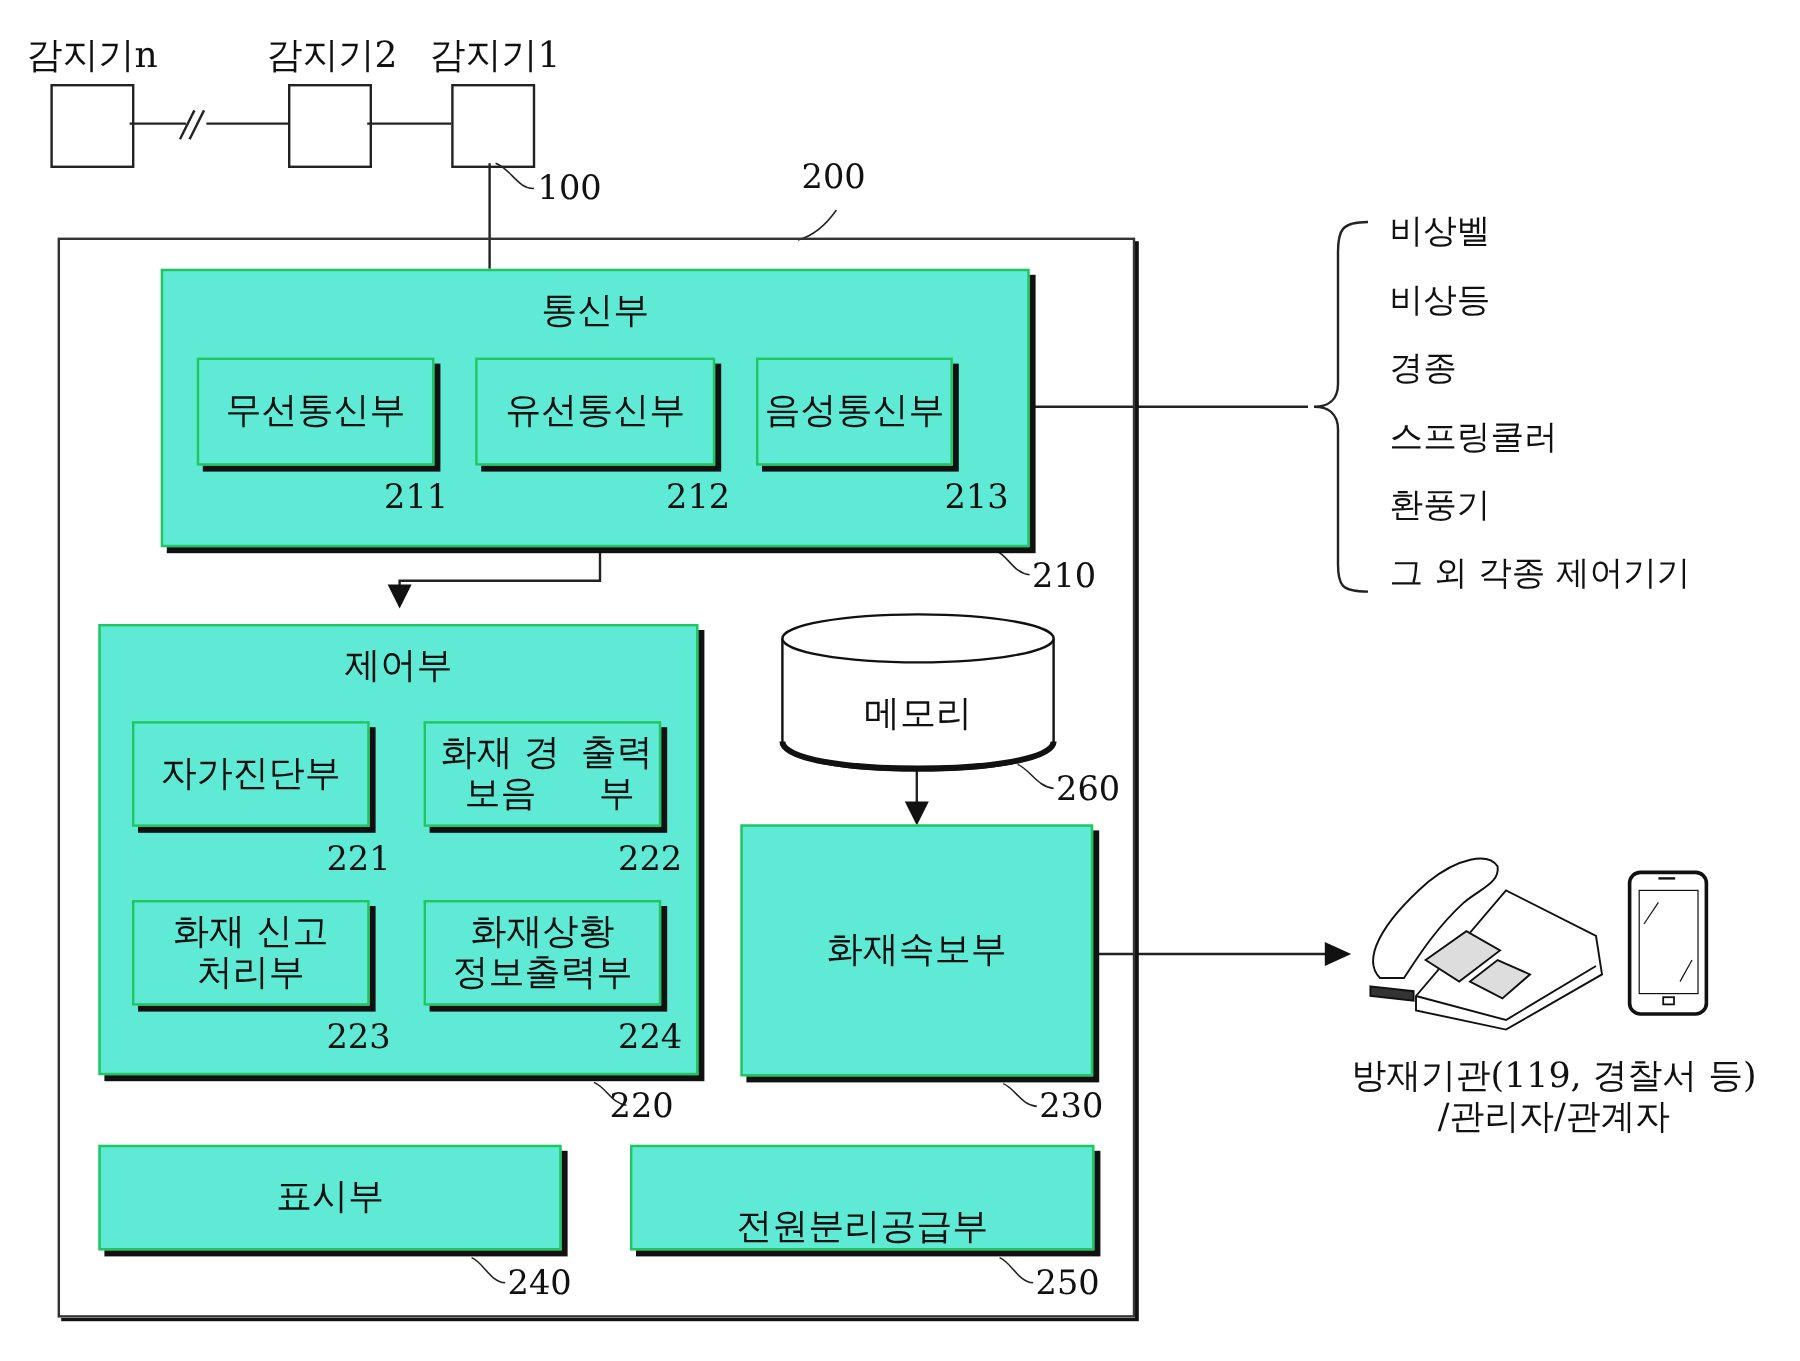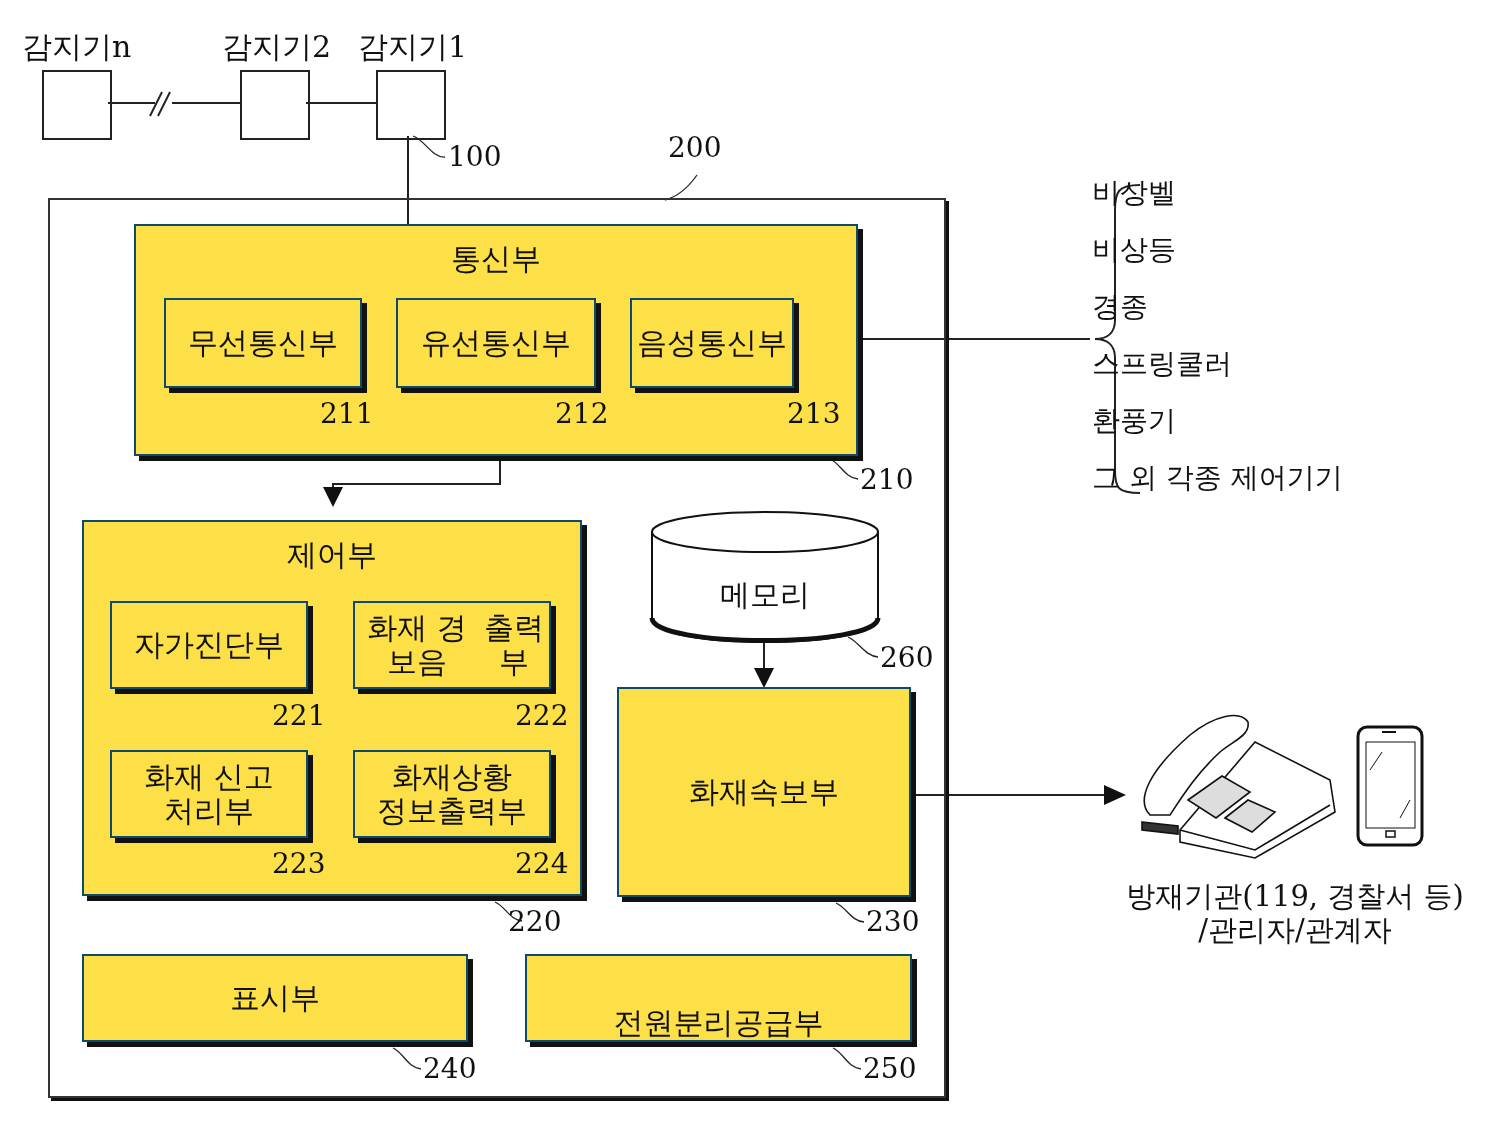--- a/index.html
+++ b/index.html
@@ -1,26 +1,26 @@
 <!DOCTYPE html>
 <html><head>
 <meta charset="utf-8">
 <style>
   html, body { margin:0; padding:0; background:#ffffff; }
   body { width:1500px; height:1134px; position:relative; overflow:hidden;
          font-family: "DejaVu Serif", "Liberation Serif", serif; color:#111; }
   .abs { position:absolute; }
-  .box { position:absolute; background:#fde047; border:2px solid #0c4a6e; box-sizing:border-box;
+  .box { position:absolute; background:#5eead4; border:2px solid #22c55e; box-sizing:border-box;
          box-shadow: 5px 5px 0 #111; }
   .thin { border:1.5px solid #333; box-shadow:none; }
   .lbl { position:absolute; text-align:center; font-size:30px; line-height:34px; white-space:nowrap; }
   .center { display:flex; align-items:center; justify-content:center; text-align:center;
             font-size:30px; line-height:34px; }
   .ref { position:absolute; font-size:28px; line-height:30px; }
-  .side-item { position:absolute; left:1092px; font-size:28px; line-height:32px; white-space:nowrap; }
+  .side-item { position:absolute; left:1158px; font-size:28px; line-height:32px; white-space:nowrap; }
   svg { position:absolute; left:0; top:0; }
 </style>
 </head>
 <body>
 
 <svg width="1500" height="1134">
   <g stroke="#222" stroke-width="2" fill="none">
 
     <line x1="108" y1="103" x2="155" y2="103"></line>
     <line x1="172" y1="103" x2="240" y2="103"></line>

